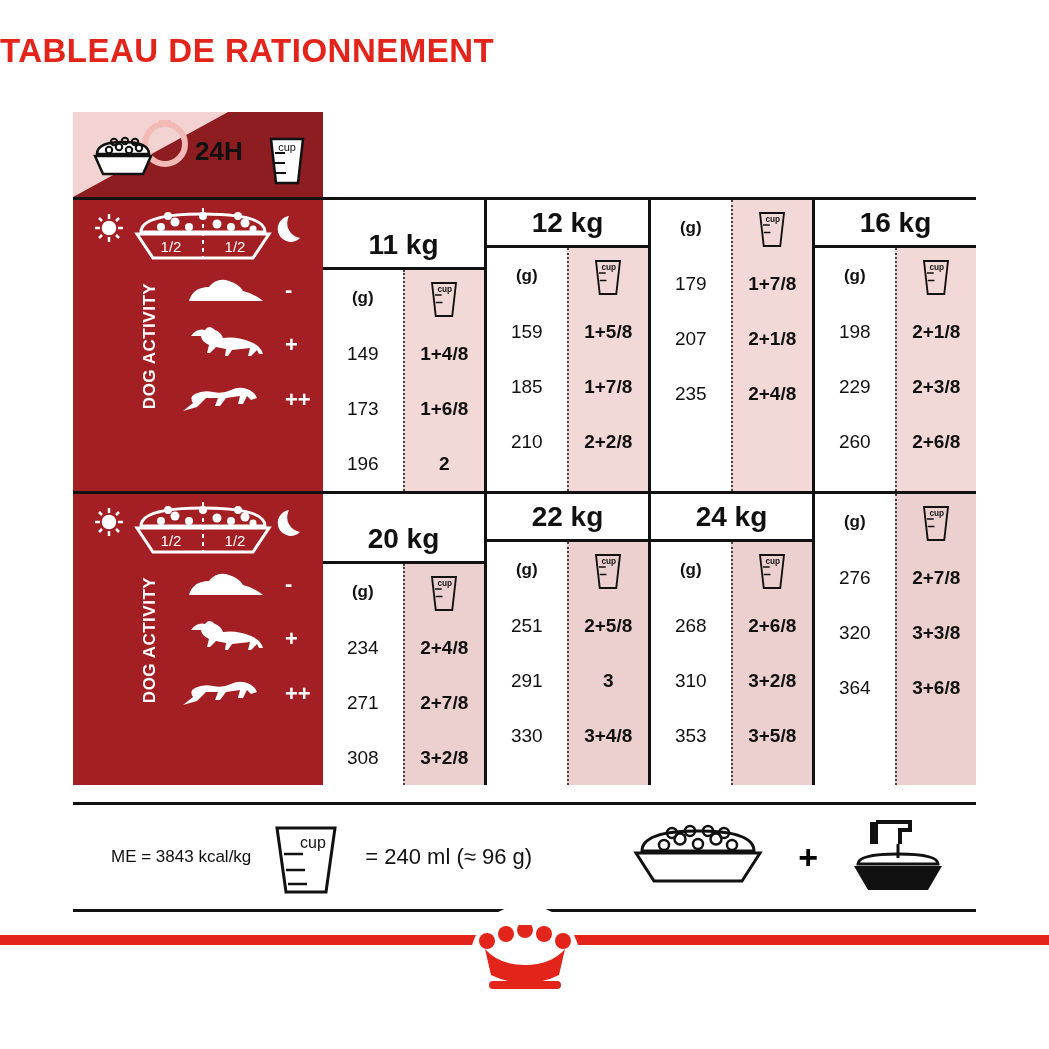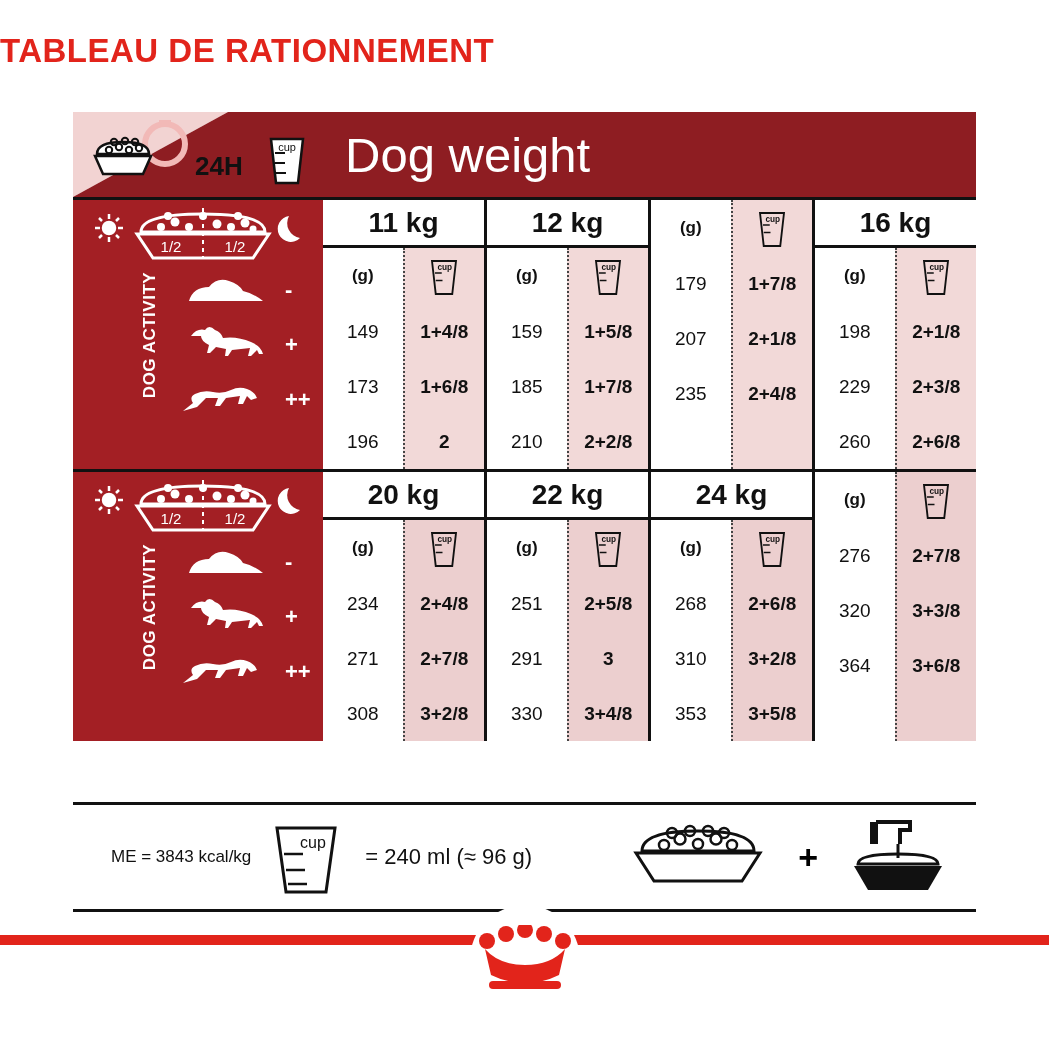--- a/index.html
+++ b/index.html
@@ -53,21 +53,21 @@
     position: absolute;
     inset: 0;
     background: #f2d3d2;
     clip-path: polygon(62% 0, 0 100%, 0 0);
   }
   .timer-badge {
     position: absolute;
     left: 20px;
     top: 8px;
     display: flex;
-    align-items: flex-end;
+    align-items: center;
     gap: 6px;
     z-index: 4;
   }
   .badge-text {
     font-size: 26px;
     font-weight: bold;
     color: #111;
     z-index: 5;
   }
   .cup-hdr {
@@ -135,21 +135,21 @@
     flex: 1;
     background: #ffffff;
     display: flex;
   }
   .wcol {
     flex: 1;
     border-left: 3px solid #111;
     display: flex;
     flex-direction: column;
   }
-  .wcol:first-child { border-left: none; }
+  .wcol:first-child { border-left: none; margin-top: 22px; }
   .wcol-head {
     height: 48px;
     display: flex;
     align-items: center;
     justify-content: center;
     font-size: 28px;
     font-weight: bold;
     color: #111;
     border-bottom: 3px solid #111;
   }
@@ -287,21 +287,20 @@
         <svg width="44" height="56" viewBox="0 0 44 56">
           <path d="M6 8 h32 l-5 44 h-22 z" fill="#ffffff" stroke="#111" stroke-width="2.5"></path>
           <line x1="10" y1="22" x2="20" y2="22" stroke="#111" stroke-width="2"></line>
           <line x1="10" y1="32" x2="20" y2="32" stroke="#111" stroke-width="2"></line>
           <line x1="11" y1="42" x2="21" y2="42" stroke="#111" stroke-width="2"></line>
           <text x="22" y="20" font-size="11" font-family="Liberation Sans, sans-serif" fill="#111" text-anchor="middle">cup</text>
         </svg>
       </div>
     </div>
 
-    <div class="hdr-right">Dog weight</div>
   </div>
 
   <div class="block block1">
     <div class="block-left">
       <div class="vertical-label">DOG ACTIVITY</div>
 
       <div class="bowl-area">
         <svg width="240" height="62" viewBox="0 0 240 62" style="position:absolute;left:10px;top:2px">
 
           <g stroke="#fff" stroke-width="2.5" fill="none">

